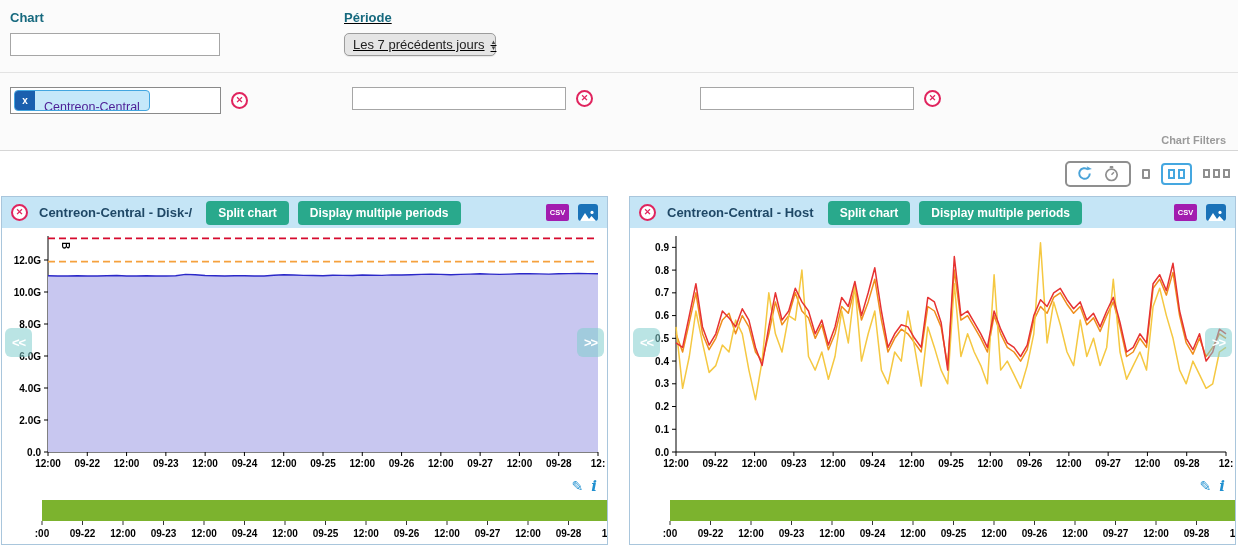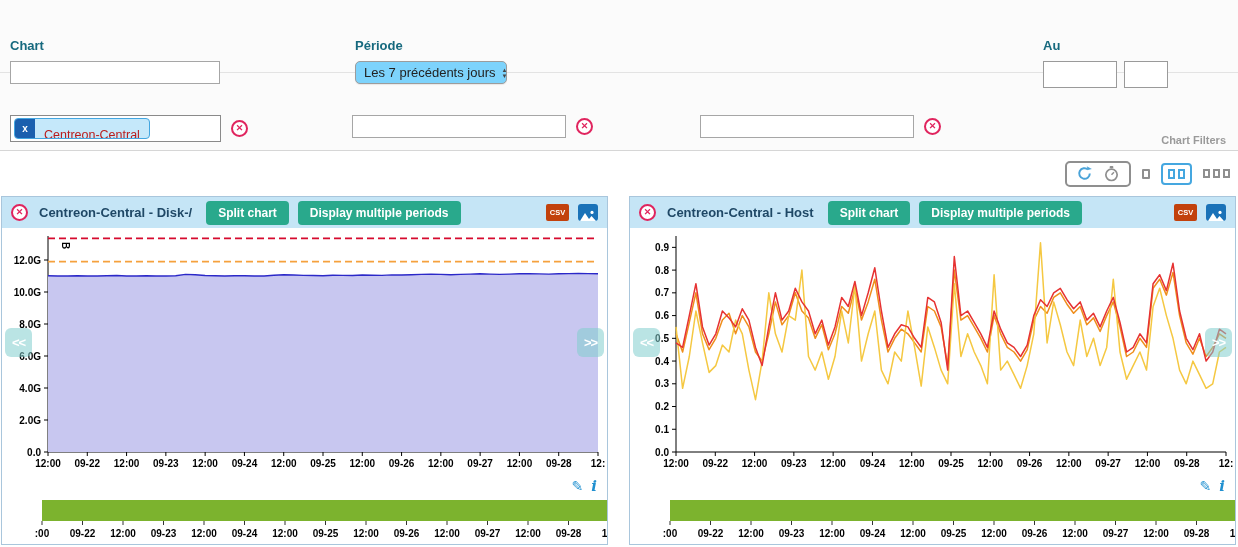--- a/index.html
+++ b/index.html
@@ -8,35 +8,35 @@
     width:1238px; height:547px; overflow:hidden;
     font-family:"Liberation Sans", sans-serif;
     background:#ffffff;
   }
 
   
   .filters-panel { position:relative; height:151px; background:#fbfbfb; border-bottom:1px solid #d6d6d6; }
   .frow { position:absolute; left:0; right:0; }
   .row1 { top:0; height:73px; border-bottom:1px solid #e3e3e3; }
   .row2 { top:73px; height:78px; }
-  .ffield { position:absolute; top:10px;margin-top:28px; }
+  .ffield { position:absolute; top:10px; }
   .flabel { display:block; font-size:13px; font-weight:bold; color:#16697e; margin-bottom:8px; }
   .text-input { width:210px; height:23px; border:1px solid #a6a6a6; background:#fff; font:13px "Liberation Sans",sans-serif; padding:0 5px; }
-  .select-box { width:152px; height:23px; border:1px solid #9c9c9c; border-radius:5px; background:#7dd3fc;
+  .select-box { width:152px; height:23px; border:1px solid #9c9c9c; border-radius:5px; background:#e5e5e5;
     display:flex; align-items:center; padding:0 5px 0 8px; font-size:13px; color:#222; cursor:default; box-shadow:0 1px 1px rgba(0,0,0,.08);}
   .select-box .sel-text { flex:1; white-space:nowrap; }
   .stepper { display:flex; flex-direction:column; justify-content:center; margin-left:6px; color:#444; }
   .stepper span { font-size:6px; line-height:6px; }
   .small-input { width:74px; height:27px; border:1px solid #9a9a9a; background:#fff; }
   .tiny-input { width:44px; height:27px; border:1px solid #9a9a9a; background:#fff; margin-left:7px; }
 
   .tag-input { width:211px; height:27px; border:1px solid #8a8a8a; background:#fff; display:flex; align-items:center; padding:2px 3px; }
   .host-tag { display:inline-flex; align-items:stretch; background:#c5e8fa; border:1px solid #43a6e0; border-radius:4px; overflow:hidden; height:21px; }
   .tag-x { width:20px; background:#1a5fae; color:#fff; font-size:10px; font-weight:bold; display:flex; align-items:center; justify-content:center; cursor:pointer; }
-  .tag-label { padding:16px 9px; font-size:12.5px; color:#b91c1c; display:flex; align-items:center; }
+  .tag-label { padding:16px 9px; font-size:12.5px; color:#4c1d95; display:flex; align-items:center; }
 
   .clear-icon { display:inline-block; vertical-align:middle; width:17px; height:17px; border:2px solid #e0245e; border-radius:50%;
     color:#e0245e; font-size:9px; font-weight:bold; line-height:13px; text-align:center; margin-left:10px; cursor:pointer; background:#fff; }
   .inline-center { display:flex; align-items:center; }
 
   .panel-label { position:absolute; right:12px; bottom:5px; color:#9a9a9a; font-weight:bold; font-size:11px; }
 
   
   .view-toolbar { height:45px; display:flex; justify-content:flex-end; align-items:center; gap:11px; padding-right:8px; background:#fff; }
   .tool-group { display:flex; align-items:center; gap:10px; border:2px solid #8f8f8f; border-radius:5px; padding:2px 9px; height:26px; }
@@ -49,21 +49,21 @@
   
   .charts-row { display:flex; gap:21px; padding-left:1px; }
   .chart-card { width:607px; height:349px; border:1px solid #a9c6dc; background:#fff; overflow:hidden; position:relative; }
   .chart-header { height:31px; background:#c5e5f6; display:flex; align-items:center; padding:0 9px; gap:9px; }
   .chart-title { font-size:13px; font-weight:bold; color:#1f4866; margin:0 5px 0 2px; white-space:nowrap; }
   .teal-btn { background:#29a98c; color:#fff; font-weight:bold; font-size:12px; border:none; border-radius:4px;
     padding:5px 12px; font-family:"Liberation Sans",sans-serif; cursor:pointer; white-space:nowrap; }
   .header-spacer { flex:1; }
   .close-icon { width:17px; height:17px; min-width:17px; border:2px solid #e0245e; border-radius:50%; background:#fff;
     color:#e0245e; font-size:9px; font-weight:bold; line-height:13px; text-align:center; cursor:pointer; }
-  .csv-icon { width:23px; height:17px; background:#c2410c; border-radius:2px; color:#fff; font-size:7.5px; font-weight:bold;
+  .csv-icon { width:23px; height:17px; background:#a21caf; border-radius:2px; color:#fff; font-size:7.5px; font-weight:bold;
     display:flex; align-items:center; justify-content:center; cursor:pointer; }
   .img-icon { width:20px; height:17px; background:#1a72b8; border-radius:3px; display:flex; align-items:flex-end; justify-content:center; cursor:pointer; overflow:hidden; }
 
   .chart-body { position:relative; height:246px; }
   .main-plot { display:block; }
   .nav-btn { position:absolute; top:100px; width:27px; height:29px; background:rgba(130,205,205,.55); border:none; border-radius:6px;
     color:#fff; font-weight:bold; font-size:13px; text-align:center; padding:0; cursor:pointer; letter-spacing:-1px; font-family:"Liberation Sans",sans-serif;}
   .nav-left { left:3px; } .nav-right { right:3px; }
 
   .legend-row { height:24px; display:flex; align-items:center; position:relative; }
@@ -80,36 +80,29 @@
 </style>
 </head>
 <body>
 
 <div class="filters-panel">
   <div class="frow row1">
     <div class="ffield" style="left:10px;">
       <label class="flabel">Chart</label>
       <input class="text-input" type="text" style="">
     </div>
-    <div class="ffield" style="left:355px;">
+    <div class="ffield" style="left:344px;text-decoration:underline;">
       <label class="flabel">Période</label>
       <div class="select-box">
         <span class="sel-text">Les 7 précédents jours</span>
         <span class="stepper">
             <span>▲</span>
             <span>▼</span>
           </span>
       </div>
-    </div>
-    <div class="ffield" style="left:1043px;">
-      <label class="flabel">Au</label>
-      <span class="inline-center">
-        <input class="small-input" type="text" style="">
-        <input class="tiny-input" type="text" style="">
-      </span>
     </div>
   </div>
 
   <div class="frow row2">
     <div class="ffield" style="left:10px;top:14px;">
       <span class="inline-center">
         <div class="tag-input">
           <span class="host-tag">
             <span class="tag-x">x</span>
             <span class="tag-label">Centreon-Central</span>

